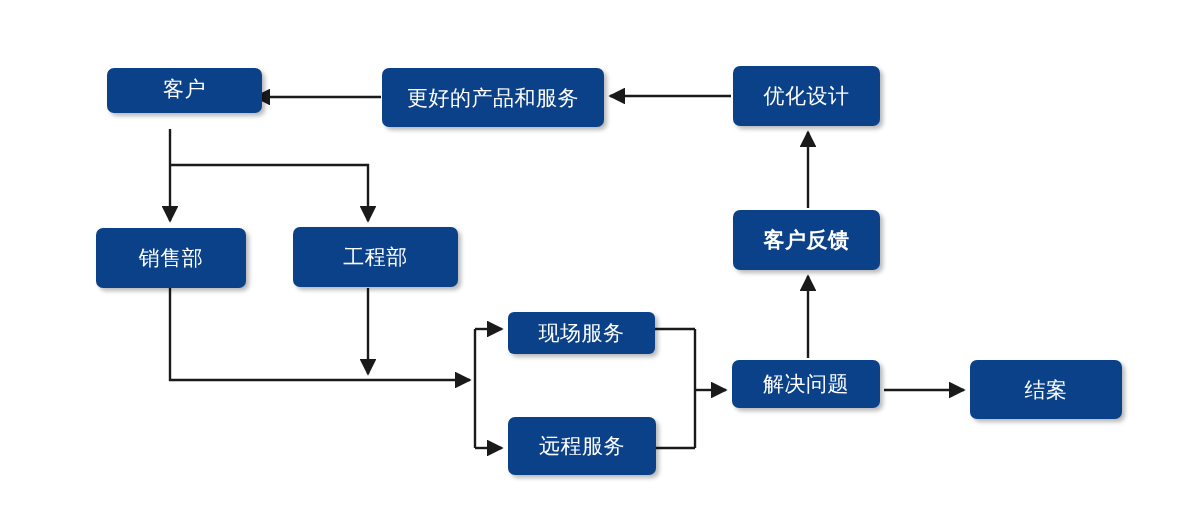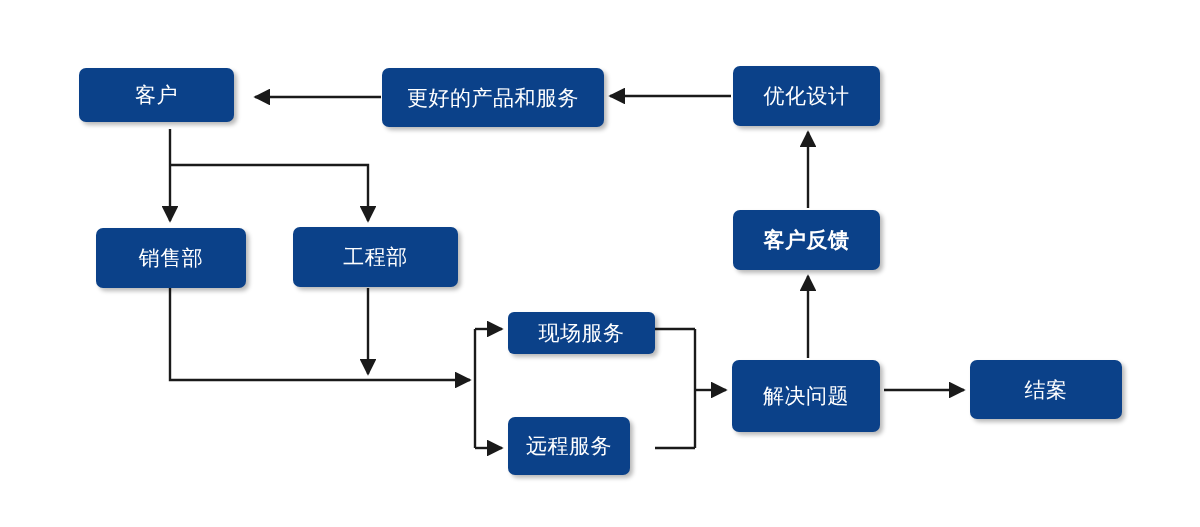--- a/index.html
+++ b/index.html
@@ -87,21 +87,21 @@
       <path d="M 695 390 L 726 390" marker-end="url(#arrow)"></path>
 
       <path d="M 884 390 L 964 390" marker-end="url(#arrow)"></path>
 
       <path d="M 808 358 L 808 276" marker-end="url(#arrow)"></path>
 
       <path d="M 808 208 L 808 132" marker-end="url(#arrow)"></path>
     </g>
   </svg>
 
-  <div class="node" style="left:79px; top:68px; width:155px; height:54px;">
+  <div class="node" style="left:107px; top:68px; width:155px; height:45px;font-family:Liberation Mono, monospace;">
     <span class="node-label">客户</span>
   </div>
 
   <div class="node" style="left:733px; top:66px; width:147px; height:60px;">
     <span class="node-label">优化设计</span>
   </div>
 
   <div class="node" style="left:382px; top:68px; width:222px; height:59px;">
     <span class="node-label">更好的产品和服务</span>
   </div>
@@ -115,25 +115,25 @@
   </div>
 
   <div class="node" style="left:733px; top:210px; width:147px; height:60px;font-weight:bold;">
     <span class="node-label">客户反馈</span>
   </div>
 
   <div class="node" style="left:508px; top:312px; width:147px; height:42px;border-radius:6px;">
     <span class="node-label">现场服务</span>
   </div>
 
-  <div class="node" style="left:508px; top:417px; width:122px; height:58px;">
+  <div class="node" style="left:508px; top:417px; width:148px; height:58px;">
     <span class="node-label">远程服务</span>
   </div>
 
-  <div class="node" style="left:732px; top:360px; width:148px; height:72px;text-align:right;">
+  <div class="node" style="left:732px; top:360px; width:148px; height:48px;text-align:right;">
     <span class="node-label">解决问题</span>
   </div>
 
   <div class="node" style="left:970px; top:360px; width:152px; height:59px;">
     <span class="node-label">结案</span>
   </div>
 
 </div>
 
 </body></html>

